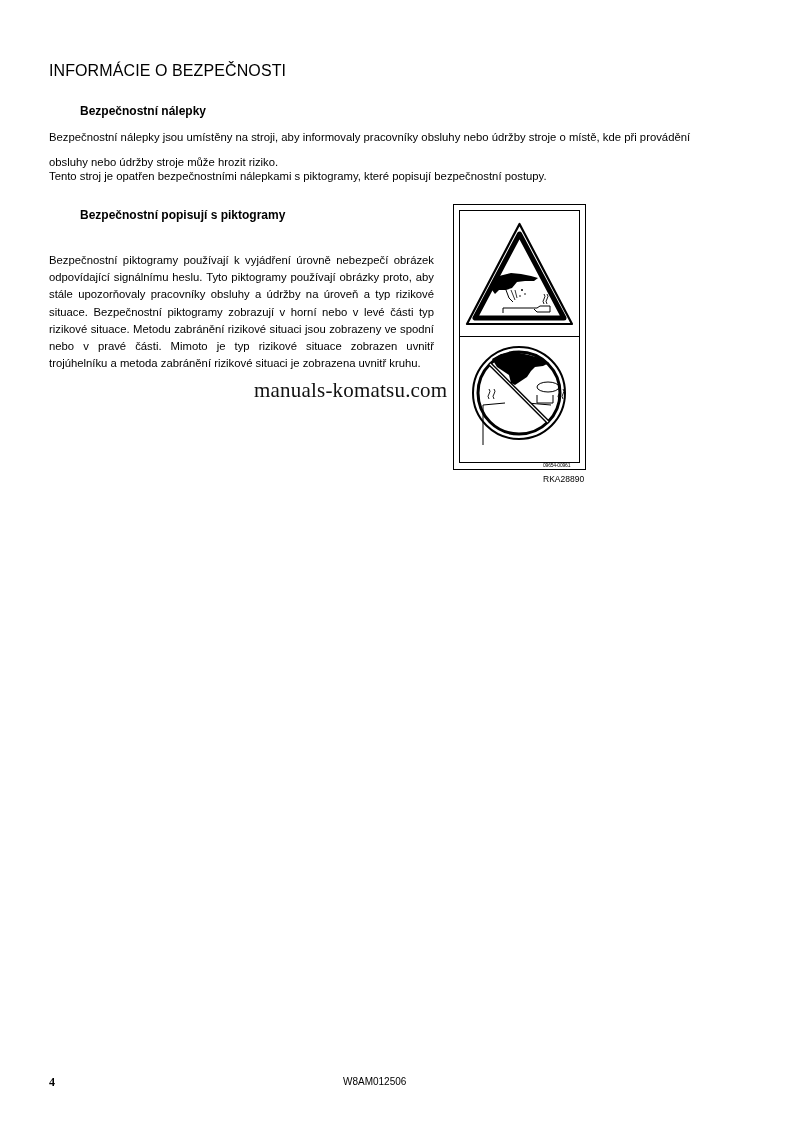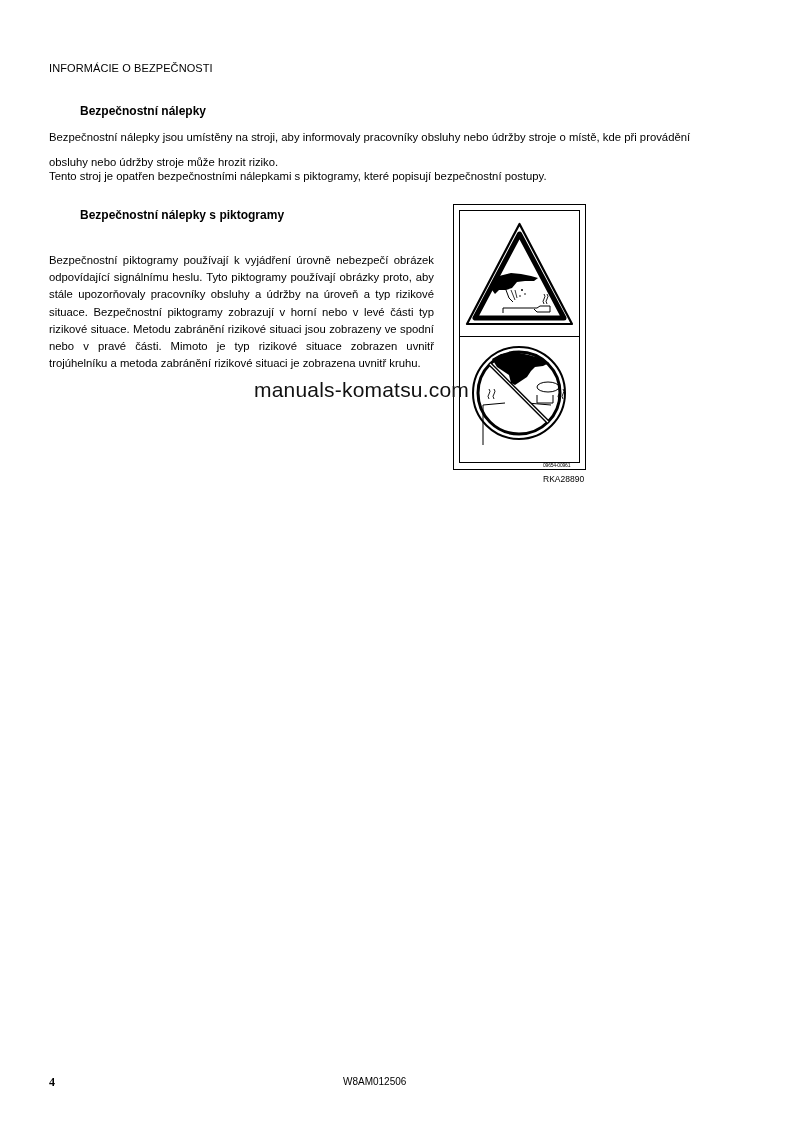--- a/index.html
+++ b/index.html
@@ -1,43 +1,43 @@
 <!DOCTYPE html>
 <html><head>
 <meta charset="utf-8">
 <style>
   html, body { margin: 0; padding: 0; background: #ffffff; }
   body { width: 793px; height: 1123px; position: relative; overflow: hidden;
          font-family: "Liberation Sans", sans-serif; color: #000; }
   .abs { position: absolute; }
-  .header { left: 49px; top: 62px; font-size: 11px; letter-spacing: 0.1px; }
+  .header { left: 49px; top: 62px; font-size: 16px; letter-spacing: 0.1px; }
   .h2 { font-weight: bold; font-size: 12px; padding-left: 31px; }
   .p { font-size: 11.3px; line-height: 25px; }
   .p2 { font-size: 11.3px; line-height: 17.2px; text-align: justify; width: 385px; margin-top: 24px; }
   .footer-num { left: 49px; top: 1075px; font-weight: bold; font-size: 12px; font-family: "Liberation Serif", serif; }
   .footer-code { left: 343px; top: 1076px; font-size: 10px; }
-  .watermark { left: 254px; top: 378px; font-size: 21px; color: #111; letter-spacing: 0.2px; z-index: 5; }
+  .watermark { left: 254px; top: 378px; font-size: 21px; color: #111; letter-spacing: 0.2px; z-index: 5; font-family: Liberation Serif, serif; }
   .panel-outer { left: 453px; top: 204px; width: 133px; height: 266px; border: 1.2px solid #000; box-sizing: border-box; }
   .panel-inner { left: 459px; top: 210px; width: 121px; height: 253px; border: 1.5px solid #000; box-sizing: border-box; }
   .divider { left: 459px; top: 336px; width: 121px; height: 0; border-top: 1.3px solid #000; }
   .caption-small { left: 543px; top: 462px; font-size: 5px; letter-spacing: -0.2px; }
   .caption { left: 543px; top: 474px; font-size: 8.5px; }
 </style>
 </head>
 <body>
 
 <div class="abs header">INFORMÁCIE O BEZPEČNOSTI</div>
 
 <div class="abs h2" style="left:49px; top:104px;">Bezpečnostní nálepky</div>
 
 <div class="abs p" style="left:49px; top:125px; width:680px;">Bezpečnostní nálepky jsou umístěny na stroji, aby informovaly pracovníky obsluhy nebo údržby stroje o místě, kde při provádění obsluhy nebo údržby stroje může hrozit riziko.</div>
 
 <div class="abs p" style="left:49px; top:164px; width:680px;">Tento stroj je opatřen bezpečnostními nálepkami s piktogramy, které popisují bezpečnostní postupy.</div>
 
-<div class="abs h2" style="left:49px; top:208px;">Bezpečnostní nálepky s piktogramy</div>
+<div class="abs h2" style="left:49px; top:208px;">Bezpečnostní popisují s piktogramy</div>
 
 <div class="abs p2" style="left:49px; top:228px;">Bezpečnostní piktogramy používají k vyjádření úrovně nebezpečí obrázek odpovídající signálnímu heslu. Tyto piktogramy používají obrázky proto, aby stále upozorňovaly pracovníky obsluhy a údržby na úroveň a typ rizikové situace. Bezpečnostní piktogramy zobrazují v horní nebo v levé části typ rizikové situace. Metodu zabránění rizikové situaci jsou zobrazeny ve spodní nebo v pravé části. Mimoto je typ rizikové situace zobrazen uvnitř trojúhelníku a metoda zabránění rizikové situaci je zobrazena uvnitř kruhu.</div>
 
 <div class="abs panel-outer"></div>
 <div class="abs panel-inner"></div>
 <div class="abs divider"></div>
 
 <svg class="abs" style="left:459px; top:210px;" width="121" height="126" viewBox="0 0 121 126">
   <polygon points="60.5,14 8,114 113,114" fill="none" stroke="#000" stroke-width="2.2" stroke-linejoin="round"></polygon>
   <polygon points="60.5,24 16,108 105,108" fill="none" stroke="#000" stroke-width="5" stroke-linejoin="round"></polygon>

